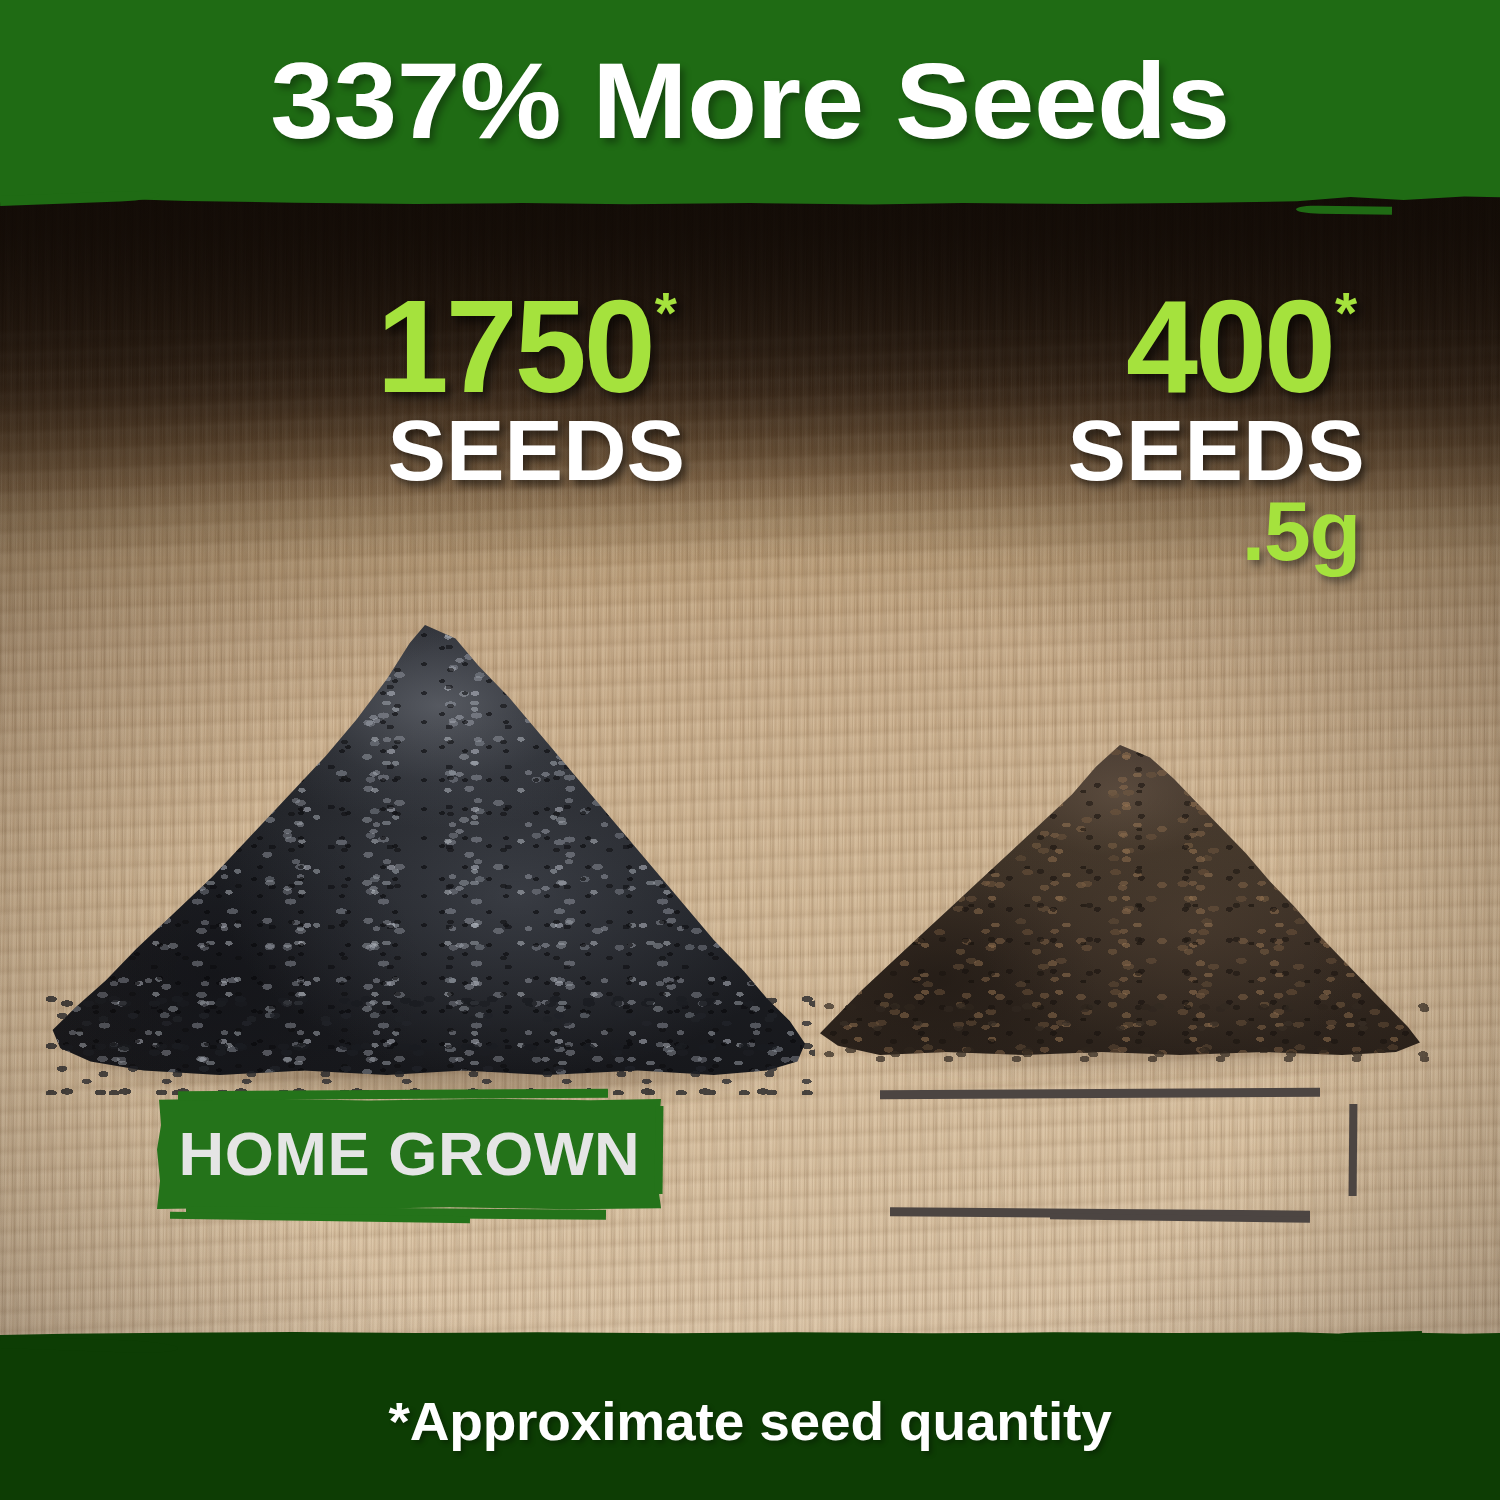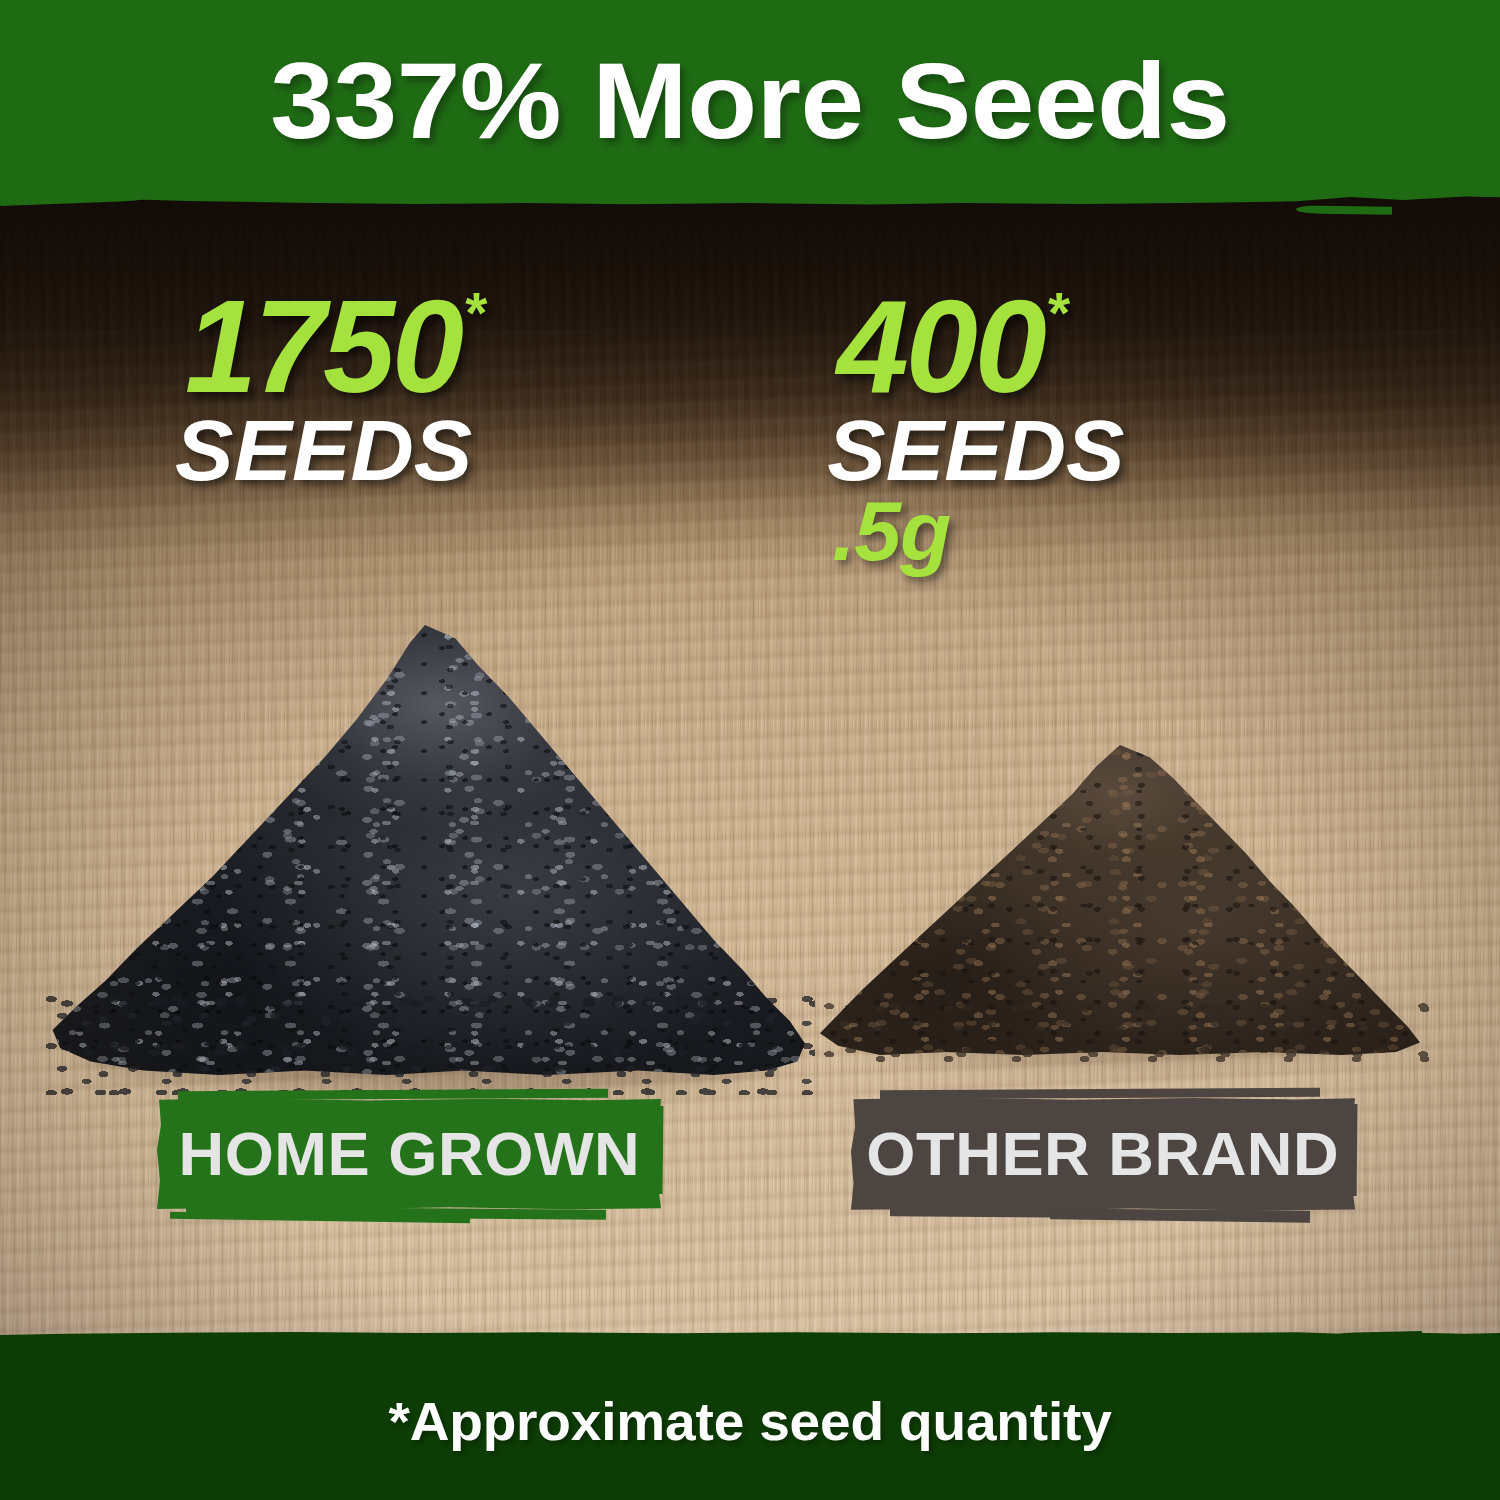--- a/index.html
+++ b/index.html
@@ -369,29 +369,28 @@
     line-height: 1.05;
     letter-spacing: -0.2px;
     transform: scaleX(1.02);
     text-shadow: 3px 3px 5px rgba(0,0,0,0.30);
     white-space: nowrap;
   }
 
   
   .stat-col {
     position: absolute;
-    text-align: left;
+    text-align: right;
     font-family: "Liberation Sans", sans-serif;
     font-weight: bold;
     line-height: 0.92;
     white-space: nowrap;
-    font-style: italic;
   }
   #stat-left  { left: 180px;  top: 286px; width: 500px; }
-  #stat-right { left: 832px;  top: 286px; width: 480px; }
+  #stat-right { left: 880px;  top: 286px; width: 480px; }
 
   .stat-count {
     display: block;
     color: #a5e23d;
     font-size: 132px;
     letter-spacing: -3px;
     transform: scaleX(0.98);
     text-shadow: 5px 6px 9px rgba(0,0,0,0.55);
     position: relative;
   }
@@ -536,22 +535,19 @@
   <div class="stroke" id="home-stroke-bot"></div>
   <div class="stroke" id="home-stroke-bot2"></div>
   <div class="brand-box" id="brand-home">
     <span class="brand-text">HOME GROWN</span>
   </div>
 
   <div class="stroke stroke-gray" id="other-stroke-top"></div>
   <div class="stroke stroke-gray" id="other-stroke-right"></div>
   <div class="stroke stroke-gray" id="other-stroke-bot"></div>
   <div class="stroke stroke-gray" id="other-stroke-bot2"></div>
-  <div class="brand-box" id="brand-other">
-    <span class="brand-text">OTHER BRAND</span>
-  </div>
 
   <div id="footer-banner"></div>
   <div id="footer-flick"></div>
   <div id="footer-flick2"></div>
   <div id="footer-note">*Approximate seed quantity</div>
 
 </div>
 
 </body></html>

